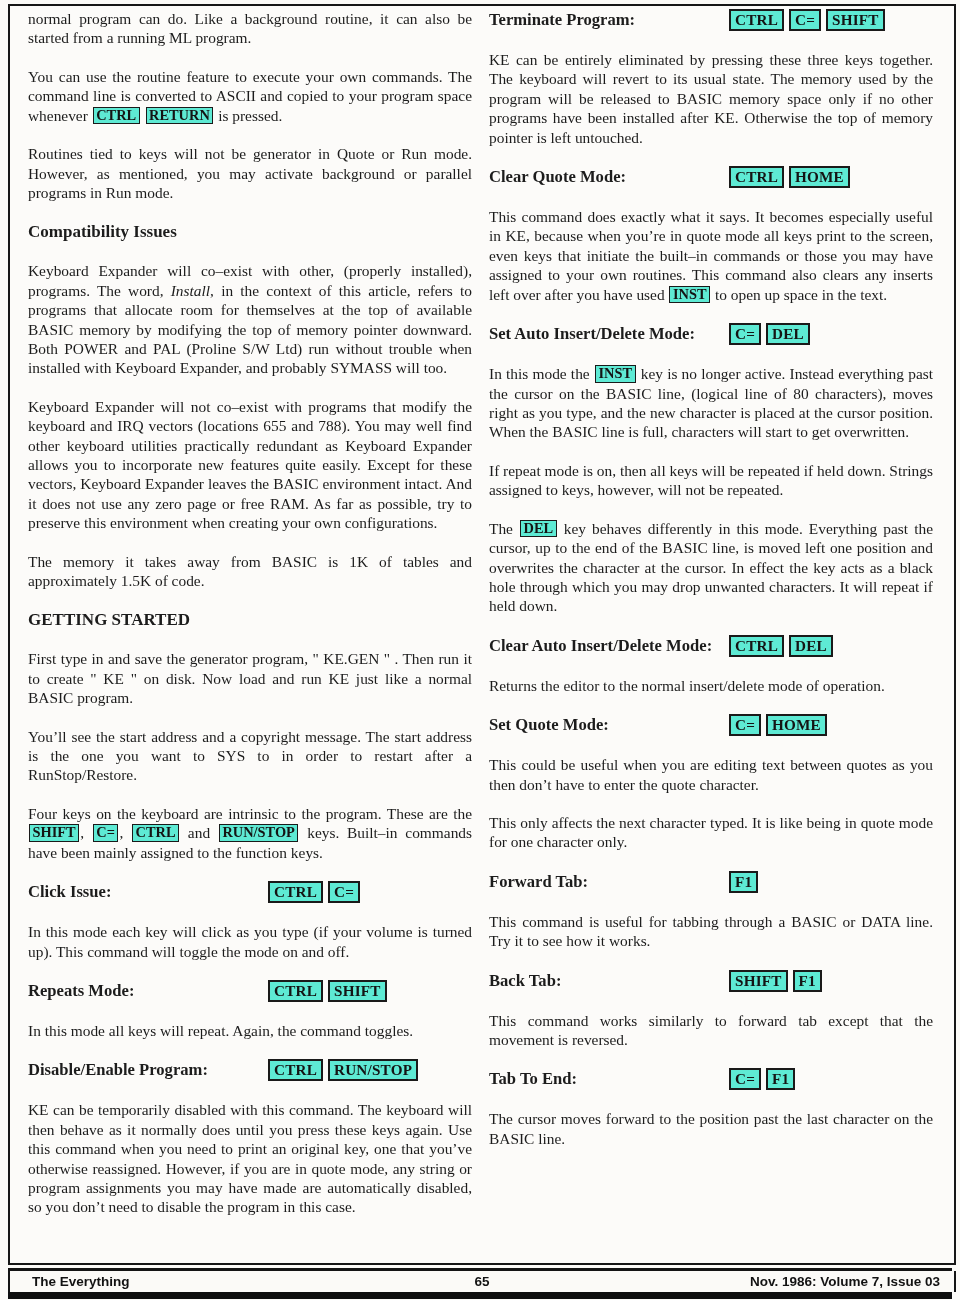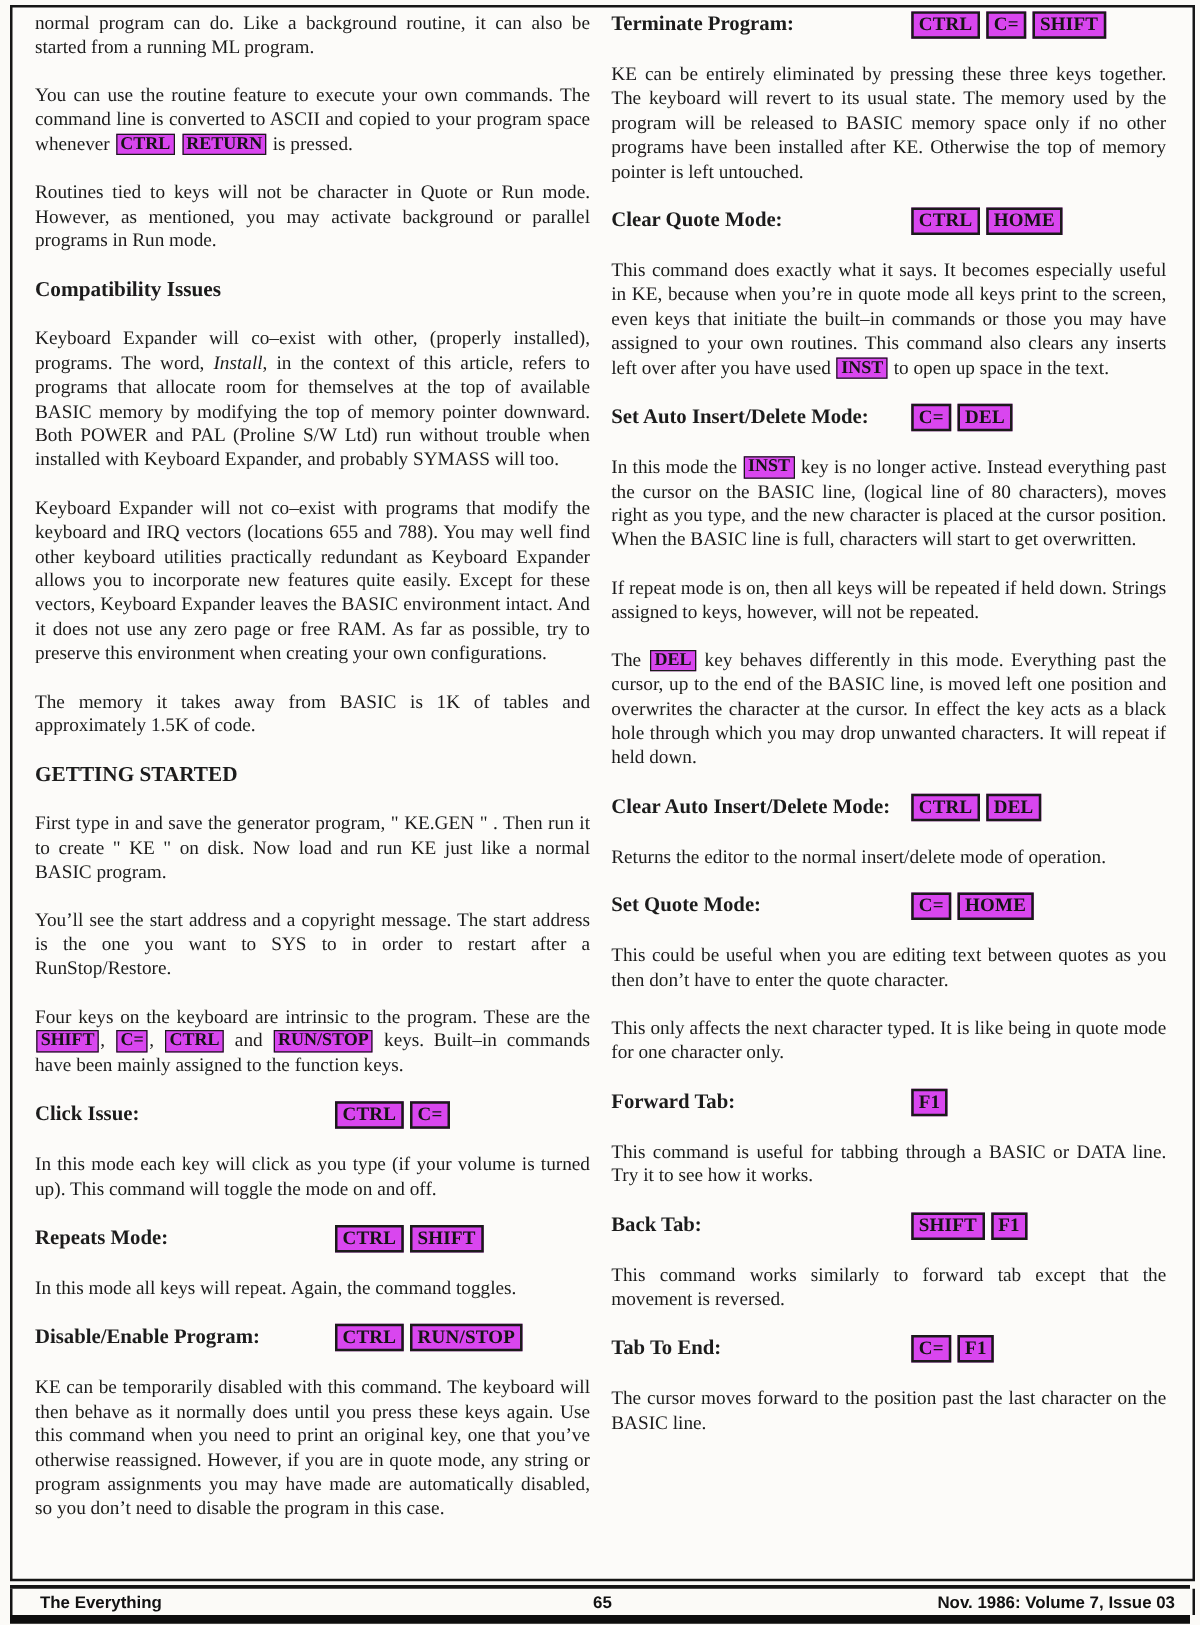--- a/index.html
+++ b/index.html
@@ -18,21 +18,21 @@
   }
   .col-left{left:28px;}
   .col-right{left:489px;}
   p.para{margin:0 0 19px 0;}
   h3.heading{font-size:17px;line-height:20px;margin:20px 0 19px 0;font-weight:700;text-align:left;}
   .cmd{margin:0 0 19px 0;white-space:nowrap;text-align:left;}
   .cmd-label{display:inline-block;min-width:240px;font-weight:700;font-size:16.6px;}
   .key{
     display:inline-block;font-weight:700;color:#141414;
     border:2px solid #1a1a1a;padding:0 4px;line-height:18px;font-size:15.2px;
-    vertical-align:baseline;background:#d946ef;
+    vertical-align:baseline;background:#5eead4;
   }
   .cmd .key{margin-right:5px;letter-spacing:0.2px;}
   .inline-key{
     border-width:1.5px;padding:0 2.5px;font-size:14.4px;line-height:15.5px;
     position:relative;top:-1px;margin:0 1px;
   }
   i{font-style:italic;}
   .footer-rule{position:absolute;left:8px;top:1268px;width:944px;height:3px;background:#141414;}
   .footer-band{
     position:absolute;left:8px;top:1271px;width:944px;height:21px;
@@ -45,21 +45,21 @@
   .footer-bar{position:absolute;left:8px;top:1292px;width:944px;height:7px;background:#0e0e0e;}
 </style>
 </head>
 <body>
 
 <div class="frame"></div>
 
 <div class="col col-left" id="col-left">
     <p class="para">normal program can do. Like a background routine, it can also be started from a running ML program.</p>
     <p class="para">You can use the routine feature to execute your own commands. The command line is converted to ASCII and copied to your program space whenever <span class="key inline-key">CTRL</span> <span class="key inline-key">RETURN</span> is pressed.</p>
-    <p class="para">Routines tied to keys will not be character in Quote or Run mode. However, as mentioned, you may activate background or parallel programs in Run mode.</p>
+    <p class="para">Routines tied to keys will not be generator in Quote or Run mode. However, as mentioned, you may activate background or parallel programs in Run mode.</p>
     <h3 class="heading">Compatibility Issues</h3>
     <p class="para">Keyboard Expander will co–exist with other, (properly installed), programs. The word, <i>Install</i>, in the context of this article, refers to programs that allocate room for themselves at the top of available BASIC memory by modifying the top of memory pointer downward. Both POWER and PAL (Proline S/W Ltd) run without trouble when installed with Keyboard Expander, and probably SYMASS will too.</p>
     <p class="para">Keyboard Expander will not co–exist with programs that modify the keyboard and IRQ vectors (locations 655 and 788). You may well find other keyboard utilities practically redundant as Keyboard Expander allows you to incorporate new features quite easily. Except for these vectors, Keyboard Expander leaves the BASIC environment intact. And it does not use any zero page or free RAM. As far as possible, try to preserve this environment when creating your own configurations.</p>
     <p class="para">The memory it takes away from BASIC is 1K of tables and approximately 1.5K of code.</p>
     <h3 class="heading">GETTING STARTED</h3>
     <p class="para">First type in and save the generator program, " KE.GEN " . Then run it to create " KE " on disk. Now load and run KE just like a normal BASIC program.</p>
     <p class="para">You’ll see the start address and a copyright message. The start address is the one you want to SYS to in order to restart after a RunStop/Restore.</p>
     <p class="para">Four keys on the keyboard are intrinsic to the program. These are the <span class="key inline-key">SHIFT</span>, <span class="key inline-key">C=</span>, <span class="key inline-key">CTRL</span> and <span class="key inline-key">RUN/STOP</span> keys. Built–in commands have been mainly assigned to the function keys.</p>
     <div class="cmd"><span class="cmd-label">Click Issue:</span><span class="keys"><span class="key">CTRL</span><span class="key">C=</span></span></div>
     <p class="para">In this mode each key will click as you type (if your volume is turned up). This command will toggle the mode on and off.</p>

